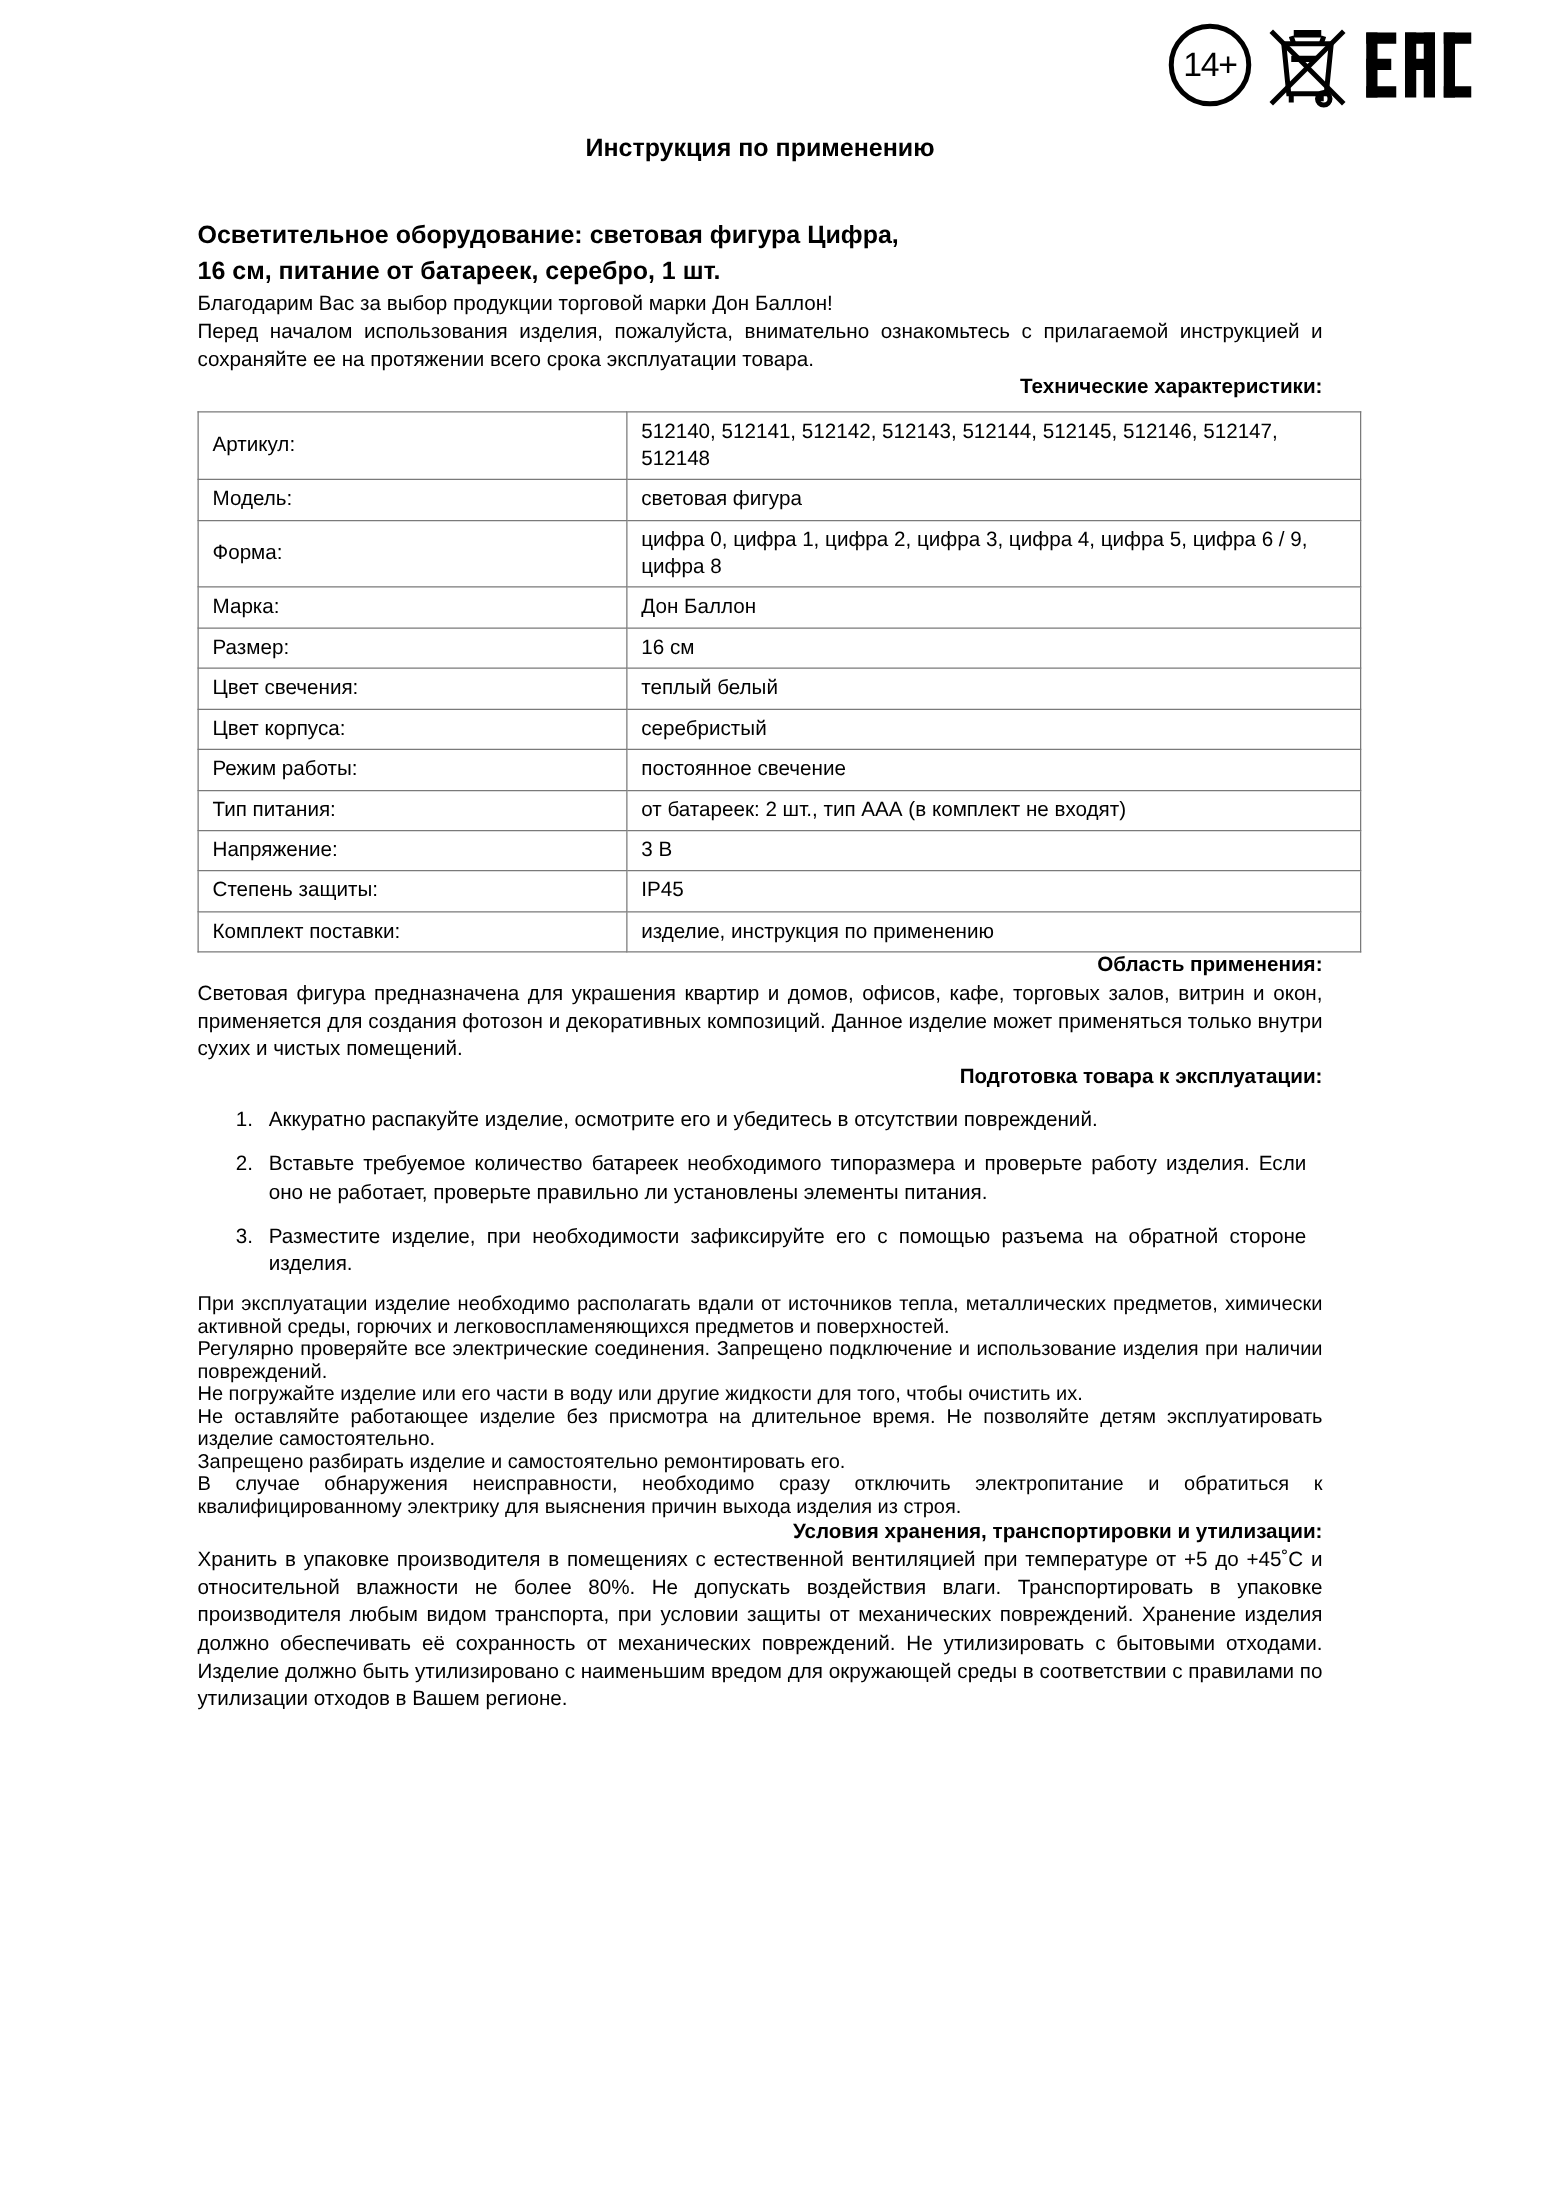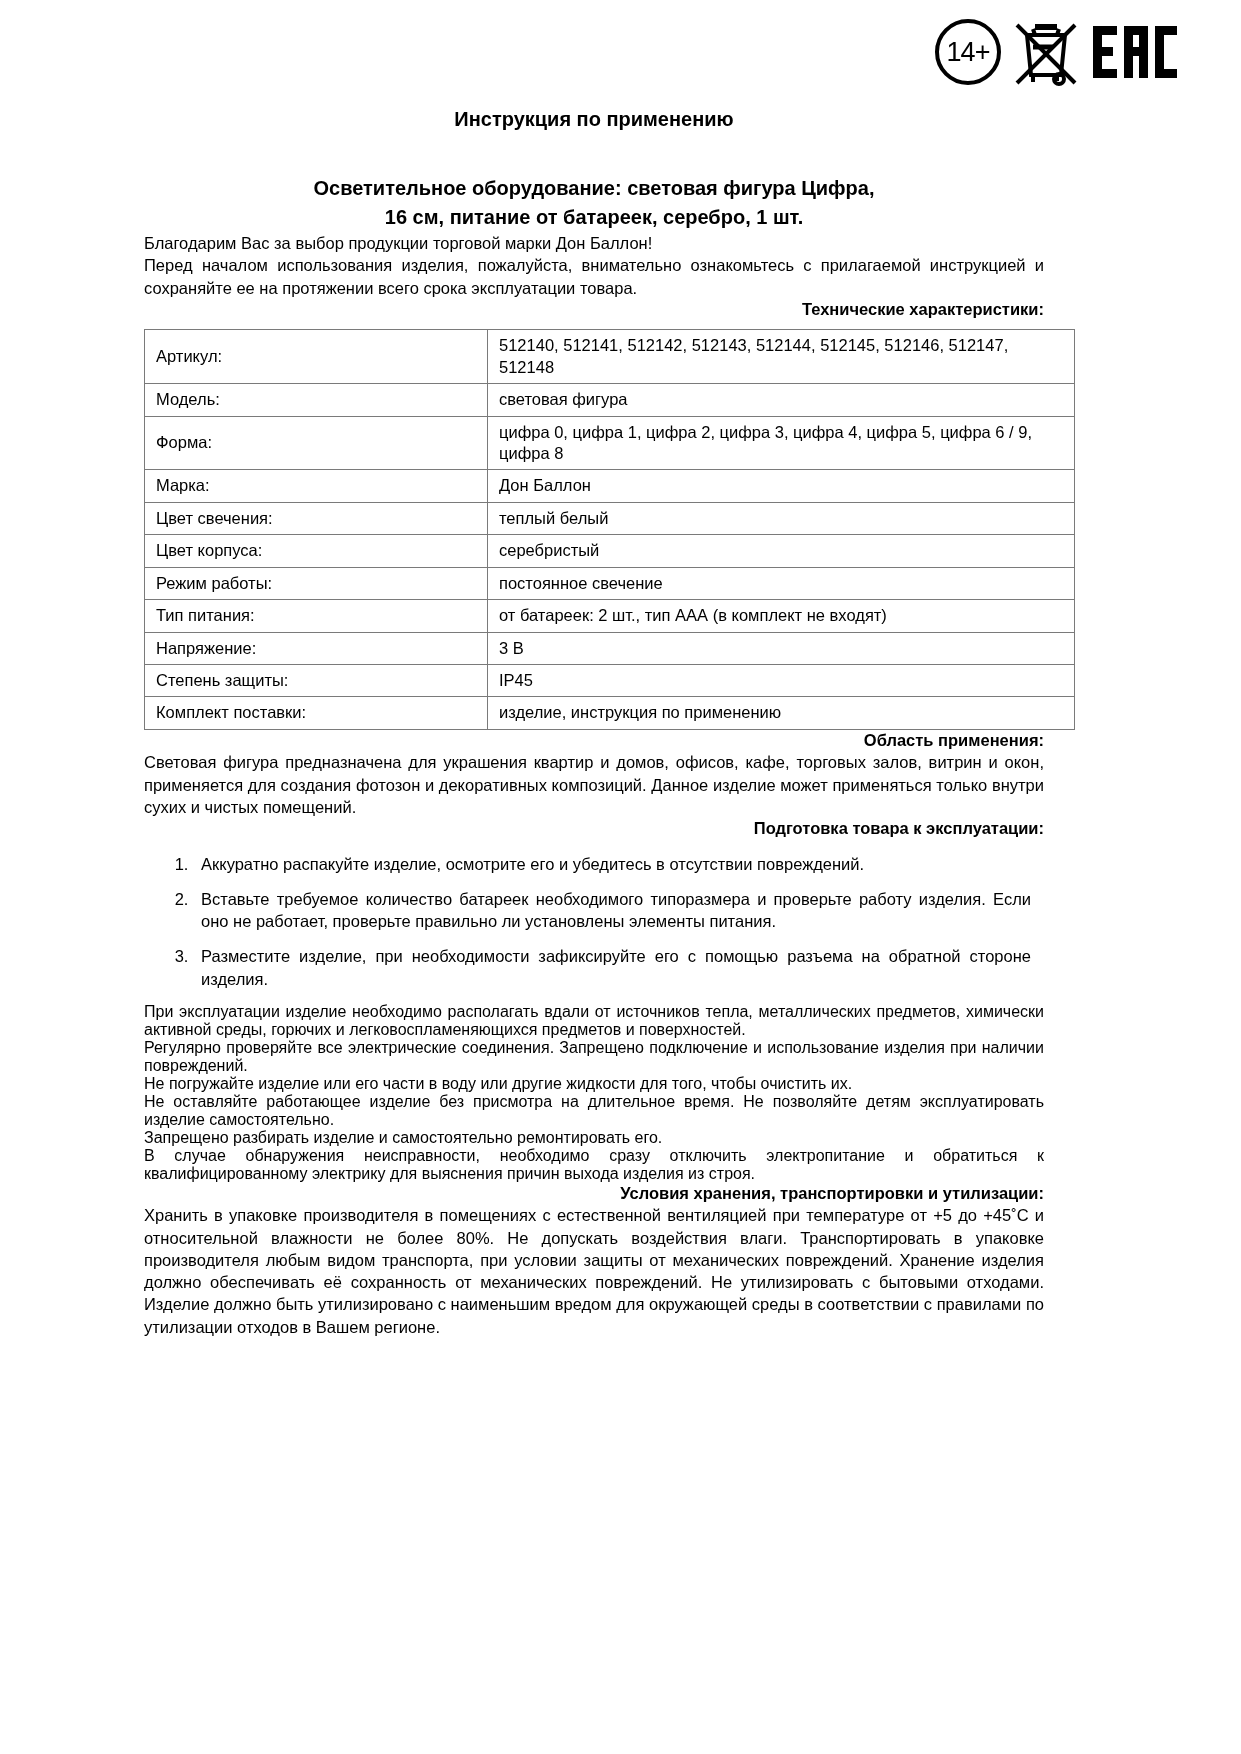--- a/index.html
+++ b/index.html
@@ -17,21 +17,21 @@
     width: 1241px;
     height: 1754px;
     margin: 0 auto;
     background: #ffffff;
     box-sizing: border-box;
     padding: 16px;
     overflow: hidden;
   }
   .content {
     position: absolute;
-    left: 144px;
+    left: 158px;
     top: 0;
     width: 900px;
   }
 
   
   .marks {
     position: absolute;
     top: 16px;
     right: 62px;
     display: flex;
@@ -57,21 +57,20 @@
 
   
   .doc-title {
     text-align: center;
     font-size: 20px;
     font-weight: bold;
     margin-top: 107px;
     line-height: 1.2;
   }
   .product-title {
-    text-align: center;
     font-size: 20px;
     font-weight: bold;
     line-height: 1.45;
     margin-top: 43px;
   }
 
   
   p.body-text {
     font-size: 16.5px;
     line-height: 1.35;
@@ -206,20 +205,24 @@
         </tr>
         <tr>
           <td class="key">Форма:</td>
           <td class="val">цифра 0, цифра 1, цифра 2, цифра 3, цифра 4, цифра 5, цифра 6 / 9, цифра 8</td>
         </tr>
         <tr>
           <td class="key">Марка:</td>
           <td class="val">Дон Баллон</td>
         </tr>
         <tr>
+          <td class="key">Размер:</td>
+          <td class="val">16 см</td>
+        </tr>
+        <tr>
           <td class="key">Цвет свечения:</td>
           <td class="val">теплый белый</td>
         </tr>
         <tr>
           <td class="key">Цвет корпуса:</td>
           <td class="val">серебристый</td>
         </tr>
         <tr>
           <td class="key">Режим работы:</td>
           <td class="val">постоянное свечение</td>

